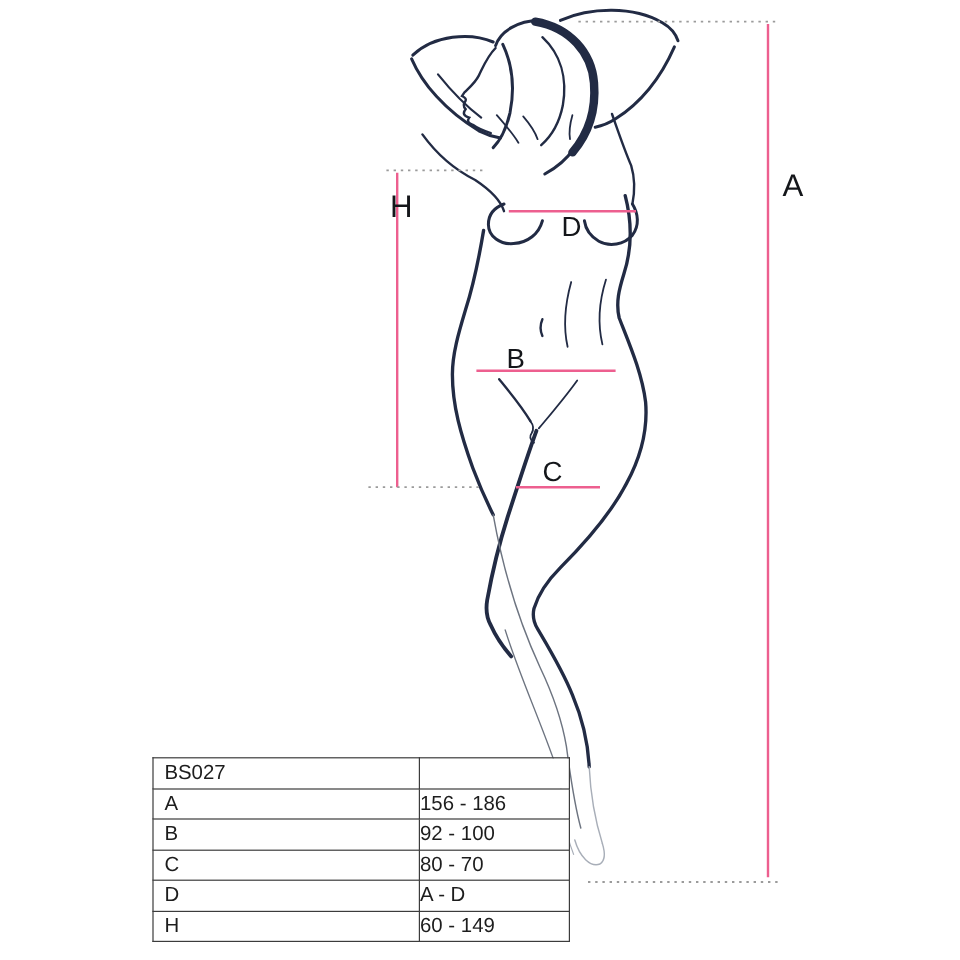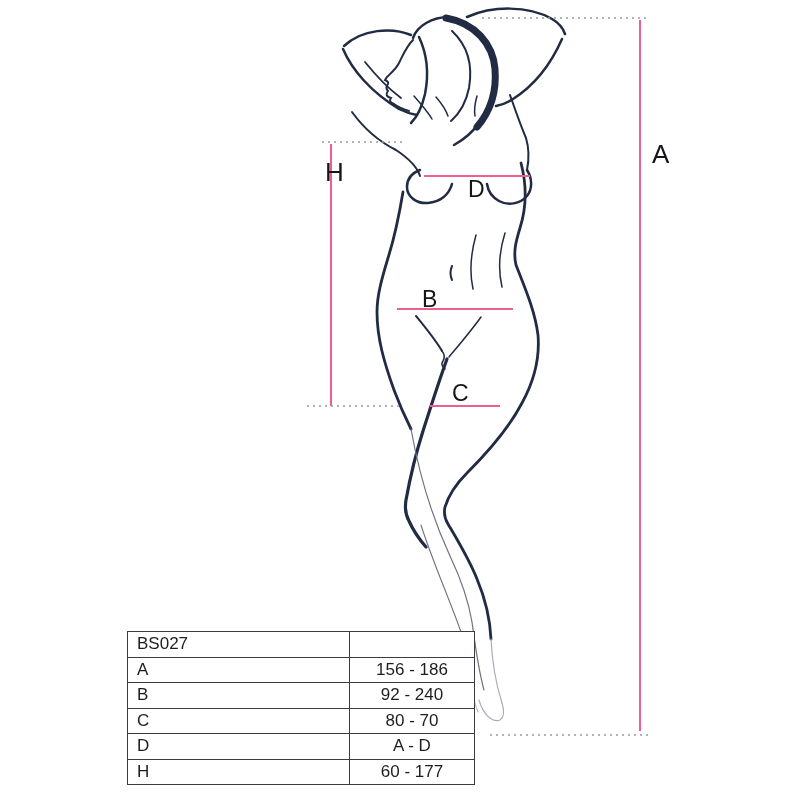--- a/index.html
+++ b/index.html
@@ -19,21 +19,21 @@
   svg .dot{stroke:var(--muted);fill:none;stroke-width:1.5;stroke-dasharray:2 4;}
   .mlabel{position:absolute;color:#14161a;font-weight:400;line-height:1;
     font-family:"Liberation Sans",sans-serif;}
   .mlabel.big{font-size:26px;}
   .mlabel.small{font-size:23px;}
   .size-table{position:absolute;left:127px;top:631px;width:347px;
     border-collapse:collapse;table-layout:fixed;
     font-size:17px;color:var(--text);}
   .size-table td{border:1.5px solid var(--table-border);height:25.5px;
     padding:0 0 0 9px;vertical-align:middle;background:var(--bg);}
-  .size-table td.val{text-align:center;padding:0;}
+  .size-table td.val{text-align:left;padding:0;}
   .size-table col.c1{width:222px;}
   .size-table col.c2{width:125px;}
 </style>
 </head>
 <body>
 
 <div class="stage">
 
   <svg class="figure" width="800" height="800" viewBox="0 0 800 800">
 
@@ -109,30 +109,30 @@
       <tr>
         <td>BS027</td>
         <td class="val"></td>
       </tr>
       <tr>
         <td>A</td>
         <td class="val">156 - 186</td>
       </tr>
       <tr>
         <td>B</td>
-        <td class="val">92 - 240</td>
+        <td class="val">92 - 100</td>
       </tr>
       <tr>
         <td>C</td>
         <td class="val">80 - 70</td>
       </tr>
       <tr>
         <td>D</td>
         <td class="val">A - D</td>
       </tr>
       <tr>
         <td>H</td>
-        <td class="val">60 - 177</td>
+        <td class="val">60 - 149</td>
       </tr>
     </tbody>
   </table>
 
 </div>
 
 </body></html>

